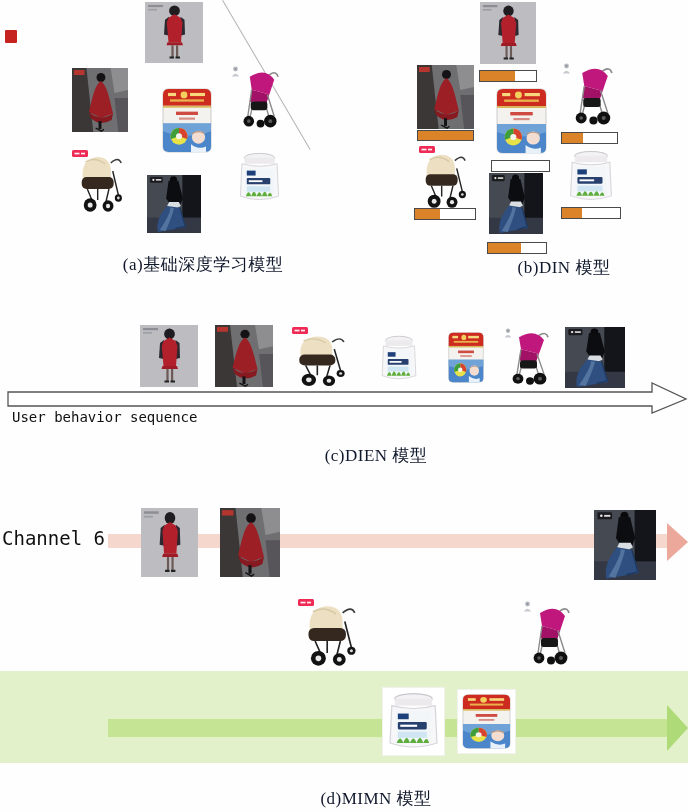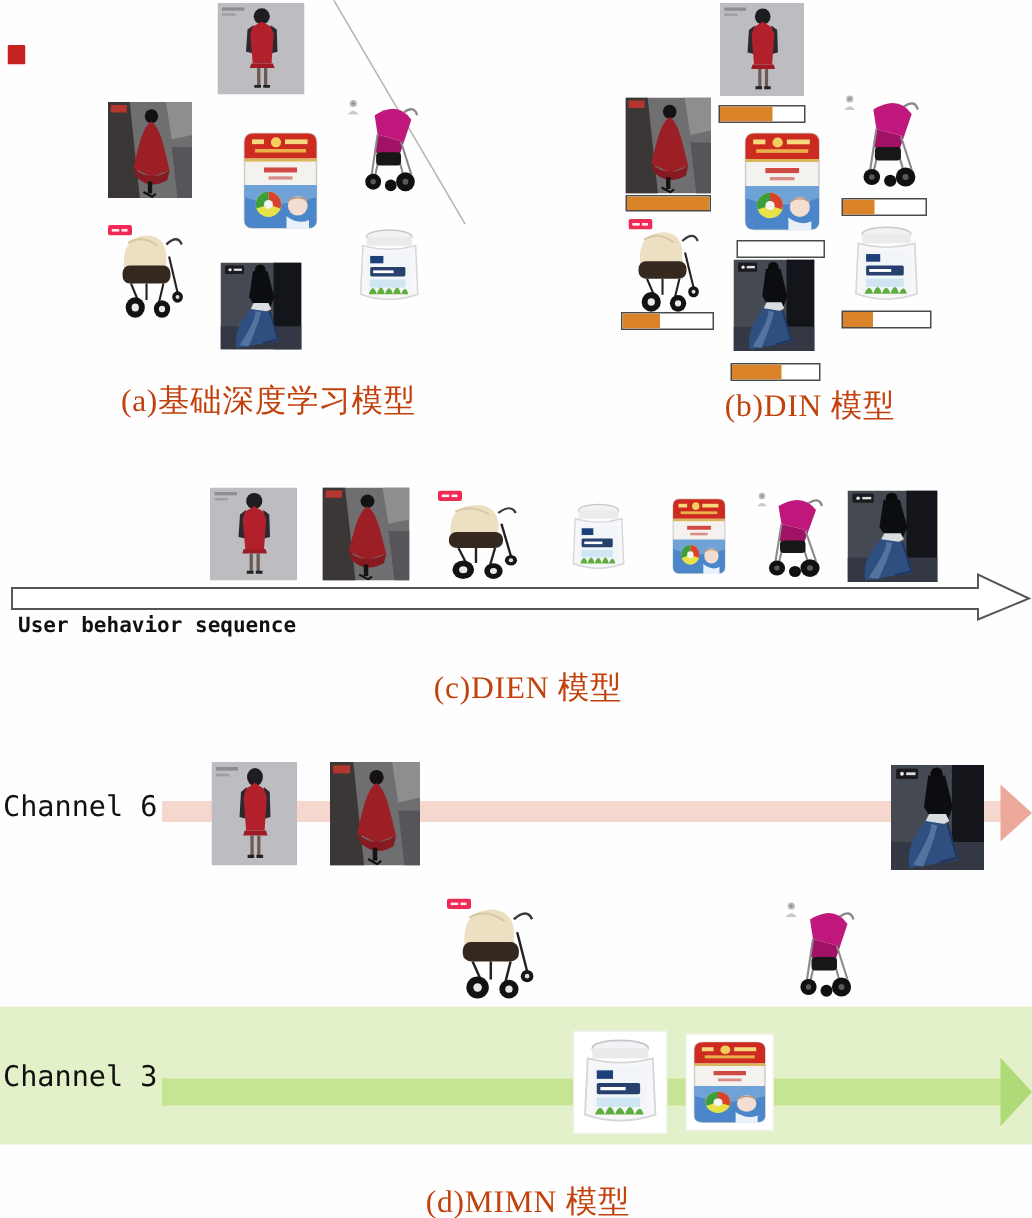--- a/index.html
+++ b/index.html
@@ -8,29 +8,29 @@
     overflow:hidden;font-family:"Liberation Sans",sans-serif;
   }
   .layer{position:absolute;left:0;top:0;width:688px;height:812px;}
   .item{position:absolute;}
   .item svg{display:block;width:100%;height:100%;}
   .card{background:#ffffff;box-shadow:0 0 0 1px #f1f1ee;padding:4px;box-sizing:border-box;}
   .att-bar{position:absolute;background:#ffffff;border:1px solid #4a4a4a;box-sizing:border-box;overflow:hidden;}
   .att-fill{height:100%;}
   .caption{
     position:absolute;transform:translateX(-50%);
-    font-family:"Liberation Serif",serif;font-size:21px;color:#c2410c;
-    white-space:nowrap;letter-spacing:.5px;
+    font-family:"Liberation Serif",serif;font-size:17px;color:#0f172a;
+    white-space:nowrap;letter-spacing:.5px;margin-left:24px;
   }
   .mono{
     position:absolute;font-family:"DejaVu Sans Mono",monospace;color:#101010;
     white-space:nowrap;
   }
   .channel-label{font-size:19px;font-weight:500;}
-  .axis-label{font-size:14px;font-weight:700;}
+  .axis-label{font-size:14px;font-weight:400;}
   .band{position:absolute;}
   .headsvg{position:absolute;display:block;}
   .diag{
     position:absolute;left:223px;top:0;width:173px;height:1.4px;background:#b3b3b3;
     transform:rotate(59.6deg);transform-origin:0 0;
   }
 </style>
 </head>
 <body>
 
@@ -47,21 +47,20 @@
     <polygon points="7,3 28,22 7,41" fill="#EBA89B"></polygon>
   </svg>
 
   <div class="band" style="left: 0px; top: 671px; width: 688px; height: 92px; background: rgb(227, 241, 203);"></div>
   <div class="band" style="left: 108px; top: 719px; width: 560px; height: 18px; background: rgb(197, 229, 149);"></div>
   <svg class="headsvg" style="left:660px;top:702px" width="28" height="52">
     <polygon points="7,3 28,26 7,49" fill="#AEDB78"></polygon>
   </svg>
 
   <div class="mono channel-label" style="left:2px;top:527px">Channel 6</div>
-  <div class="mono channel-label" style="left:2px;top:707px">Channel 3</div>
   <div class="mono axis-label" style="left:12px;top:409px">User behavior sequence</div>
 
   <div class="caption" style="left:179px;top:253px">(a)基础深度学习模型</div>
   <div class="caption" style="left:540px;top:256px">(b)DIN 模型</div>
   <div class="caption" style="left:352px;top:787px">(d)MIMN 模型</div>
   <div class="caption" style="left:352px;top:444px">(c)DIEN 模型</div>
 
   <div class="layer" id="items-layer">
       <div class="item" style="left: 5px; top: 30px; width: 12px; height: 13px;">
         <svg viewBox="0 0 12 13" preserveAspectRatio="none">

